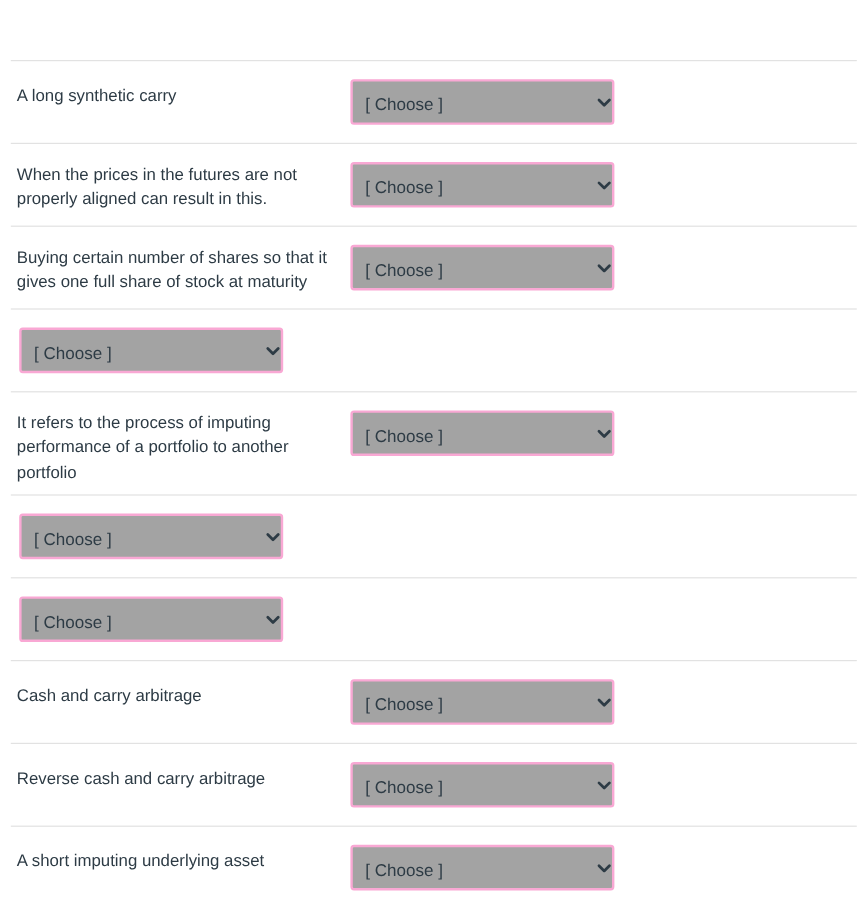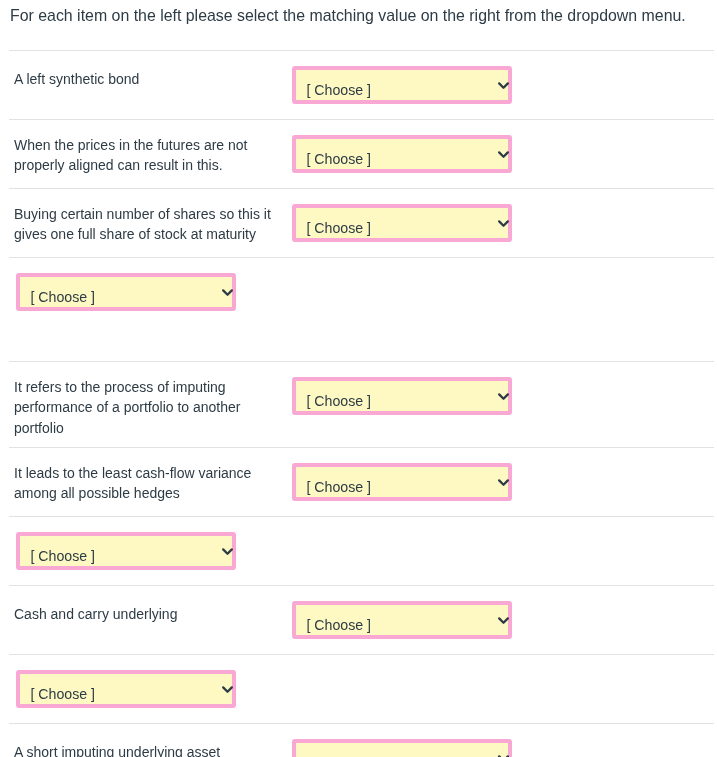--- a/index.html
+++ b/index.html
@@ -38,21 +38,21 @@
     top: 50px;
     width: 705px;
   }
   .row {
     position: relative;
     border-top: 1px solid #e2e2e2;
     display: flex;
     align-items: flex-start;
     height: 69px;
   }
-  .row.tall   { height: 86px; margin-top: 35px; }
+  .row.tall   { height: 86px; }
 
   .row-label {
     width: 276px;
     padding-top: 15.2px;
     padding-left: 5px;
     font-size: 14px;
     line-height: 20.2px;
     color: #2d3b45;
     white-space: pre;
   }
@@ -67,23 +67,23 @@
     display: inline-block;
     width: 220px;
     height: 38px;
   }
   select.choose {
     -webkit-appearance: none;
     appearance: none;
     display: block;
     width: 220px;
     height: 38px;
-    border: 4px solid #f9a8d4;
+    border: 2px solid #f9a8d4;
     border-radius: 3px;
-    background: #fef9c3;
+    background: #a3a3a3;
     color: #2d3b45;
     font-family: "Liberation Sans", sans-serif;
     font-size: 14.2px;
     line-height: 35px;
     padding: 2.4px 30px 0 10px;
     outline: none;
   }
   .chev {
     position: absolute;
     left: 205.6px;
@@ -91,74 +91,72 @@
     width: 11px;
     height: 8px;
     overflow: visible;
     pointer-events: none;
   }
 </style>
 </head>
 <body>
 
 <div class="page">
-  <div class="instructions">For each item on the left please select the matching value on the right from the dropdown menu.</div>
   <div class="rows">
       <div class="row single">
-        <div class="row-label">A left synthetic bond</div>
+        <div class="row-label">A long synthetic carry</div>
         <div class="row-select-wrap"><span class="select-box"><select class="choose"><option>[ Choose ]</option></select><svg class="chev" viewBox="0 0 11 8" aria-hidden="true">
               <path d="M1.15 1.4 L5.5 5.75 L9.85 1.4" fill="none" stroke="#2d3b45" stroke-width="2.3" stroke-linecap="round" stroke-linejoin="round"></path>
             </svg></span></div>
       </div>
       <div class="row">
         <div class="row-label">When the prices in the futures are not
 properly aligned can result in this.</div>
         <div class="row-select-wrap"><span class="select-box"><select class="choose"><option>[ Choose ]</option></select><svg class="chev" viewBox="0 0 11 8" aria-hidden="true">
               <path d="M1.15 1.4 L5.5 5.75 L9.85 1.4" fill="none" stroke="#2d3b45" stroke-width="2.3" stroke-linecap="round" stroke-linejoin="round"></path>
             </svg></span></div>
       </div>
       <div class="row">
-        <div class="row-label">Buying certain number of shares so this it
+        <div class="row-label">Buying certain number of shares so that it
 gives one full share of stock at maturity</div>
         <div class="row-select-wrap"><span class="select-box"><select class="choose"><option>[ Choose ]</option></select><svg class="chev" viewBox="0 0 11 8" aria-hidden="true">
               <path d="M1.15 1.4 L5.5 5.75 L9.85 1.4" fill="none" stroke="#2d3b45" stroke-width="2.3" stroke-linecap="round" stroke-linejoin="round"></path>
             </svg></span></div>
       </div>
       <div class="row">
         <div class="row-select-wrap"><span class="select-box"><select class="choose"><option>[ Choose ]</option></select><svg class="chev" viewBox="0 0 11 8" aria-hidden="true">
               <path d="M1.15 1.4 L5.5 5.75 L9.85 1.4" fill="none" stroke="#2d3b45" stroke-width="2.3" stroke-linecap="round" stroke-linejoin="round"></path>
             </svg></span></div>
       </div>
       <div class="row tall">
         <div class="row-label">It refers to the process of imputing
 performance of a portfolio to another
 portfolio</div>
         <div class="row-select-wrap"><span class="select-box"><select class="choose"><option>[ Choose ]</option></select><svg class="chev" viewBox="0 0 11 8" aria-hidden="true">
               <path d="M1.15 1.4 L5.5 5.75 L9.85 1.4" fill="none" stroke="#2d3b45" stroke-width="2.3" stroke-linecap="round" stroke-linejoin="round"></path>
             </svg></span></div>
       </div>
       <div class="row">
-        <div class="row-label">It leads to the least cash-flow variance
-among all possible hedges</div>
         <div class="row-select-wrap"><span class="select-box"><select class="choose"><option>[ Choose ]</option></select><svg class="chev" viewBox="0 0 11 8" aria-hidden="true">
               <path d="M1.15 1.4 L5.5 5.75 L9.85 1.4" fill="none" stroke="#2d3b45" stroke-width="2.3" stroke-linecap="round" stroke-linejoin="round"></path>
             </svg></span></div>
       </div>
       <div class="row single">
         <div class="row-select-wrap"><span class="select-box"><select class="choose"><option>[ Choose ]</option></select><svg class="chev" viewBox="0 0 11 8" aria-hidden="true">
               <path d="M1.15 1.4 L5.5 5.75 L9.85 1.4" fill="none" stroke="#2d3b45" stroke-width="2.3" stroke-linecap="round" stroke-linejoin="round"></path>
             </svg></span></div>
       </div>
       <div class="row single">
-        <div class="row-label">Cash and carry underlying</div>
+        <div class="row-label">Cash and carry arbitrage</div>
         <div class="row-select-wrap"><span class="select-box"><select class="choose"><option>[ Choose ]</option></select><svg class="chev" viewBox="0 0 11 8" aria-hidden="true">
               <path d="M1.15 1.4 L5.5 5.75 L9.85 1.4" fill="none" stroke="#2d3b45" stroke-width="2.3" stroke-linecap="round" stroke-linejoin="round"></path>
             </svg></span></div>
       </div>
       <div class="row single">
+        <div class="row-label">Reverse cash and carry arbitrage</div>
         <div class="row-select-wrap"><span class="select-box"><select class="choose"><option>[ Choose ]</option></select><svg class="chev" viewBox="0 0 11 8" aria-hidden="true">
               <path d="M1.15 1.4 L5.5 5.75 L9.85 1.4" fill="none" stroke="#2d3b45" stroke-width="2.3" stroke-linecap="round" stroke-linejoin="round"></path>
             </svg></span></div>
       </div>
       <div class="row single">
         <div class="row-label">A short imputing underlying asset</div>
         <div class="row-select-wrap"><span class="select-box"><select class="choose"><option>[ Choose ]</option></select><svg class="chev" viewBox="0 0 11 8" aria-hidden="true">
               <path d="M1.15 1.4 L5.5 5.75 L9.85 1.4" fill="none" stroke="#2d3b45" stroke-width="2.3" stroke-linecap="round" stroke-linejoin="round"></path>
             </svg></span></div>
       </div>

